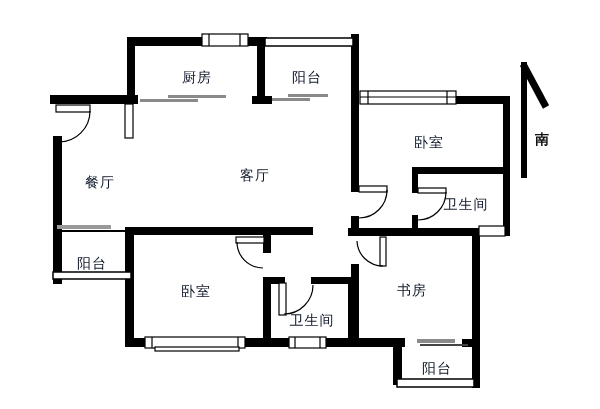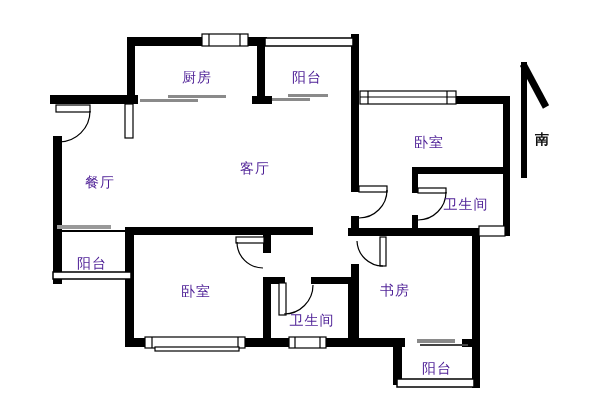--- a/index.html
+++ b/index.html
@@ -3,21 +3,21 @@
 <meta charset="utf-8">
 <style>
   html,body{margin:0;padding:0;background:#fff;}
   .canvas{
     position:relative;width:600px;height:409px;background:#fff;overflow:hidden;
     font-family:"DejaVu Sans","Liberation Sans",sans-serif;
   }
   .plan-svg{position:absolute;left:0;top:0;}
   .room-label{
     position:absolute;transform:translate(-50%,-50%);
-    font-size:14px;font-weight:500;color:#4c1d95;letter-spacing:1px;white-space:nowrap;
+    font-size:14px;font-weight:500;color:#0f172a;letter-spacing:1px;white-space:nowrap;
   }
   .compass-label{
     position:absolute;transform:translate(-50%,-50%);
     font-size:14px;font-weight:600;color:#111;white-space:nowrap;
   }
 </style>
 </head>
 <body>
 
 <div class="canvas">
@@ -127,22 +127,22 @@
       <rect x="521" y="62" width="6" height="116" fill="#000"></rect>
       <line x1="523" y1="64" x2="546" y2="107" stroke="#000" stroke-width="7"></line>
     </g>
   </svg>
 
   <div class="room-label" style="left:197px;top:78px">厨房</div>
   <div class="room-label" style="left:307px;top:78px">阳台</div>
   <div class="room-label" style="left:429px;top:143px">卧室</div>
   <div class="room-label" style="left:466px;top:205px">卫生间</div>
   <div class="room-label" style="left:100px;top:183px">餐厅</div>
-  <div class="room-label" style="left:255px;top:169px">客厅</div>
+  <div class="room-label" style="left:255px;top:176px">客厅</div>
   <div class="room-label" style="left:92px;top:264px">阳台</div>
   <div class="room-label" style="left:196px;top:292px">卧室</div>
   <div class="room-label" style="left:312px;top:321px">卫生间</div>
-  <div class="room-label" style="left:395px;top:291px">书房</div>
+  <div class="room-label" style="left:412px;top:291px">书房</div>
   <div class="room-label" style="left:437px;top:369px">阳台</div>
 
   <div class="compass-label" style="left:542px;top:140px">南</div>
 
 </div>
 
 </body></html>

